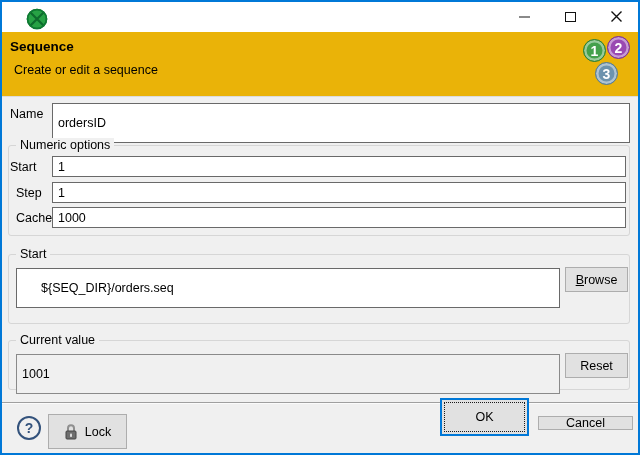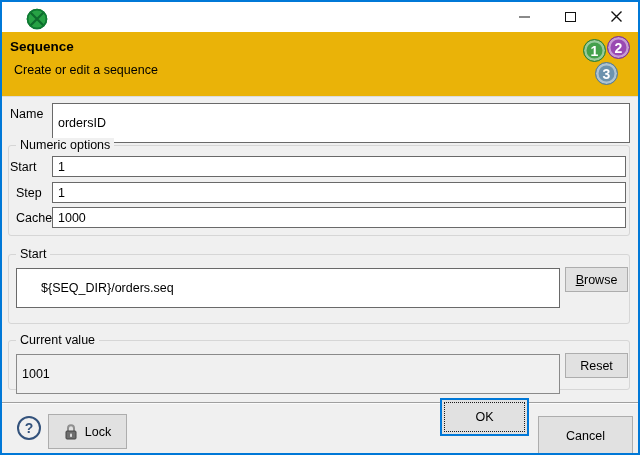--- a/index.html
+++ b/index.html
@@ -53,21 +53,21 @@
   .help-btn {
     position:absolute; left:15px; top:414px; width:24px; height:24px; border-radius:50%;
     border:2px solid #33527c; color:#33527c; font-size:14px; font-weight:bold;
     display:flex; align-items:center; justify-content:center; background:transparent; cursor:pointer;
   }
   .lock-btn { left:46px; top:412px; width:79px; height:35px; gap:7px; }
   .ok-btn {
     left:438px; top:396px; width:89px; height:38px;
     border:2px solid #0078d7; outline:1px dotted #1a1a1a; outline-offset:-5px;
   }
-  .cancel-btn { left:536px; top:414px; width:95px; height:40px; }
+  .cancel-btn { left:536px; top:414px; width:95px; height:14px; }
 </style>
 </head>
 <body>
 
 <div id="window" style="border-color: rgb(0, 120, 215);">
 
   <div class="titlebar">
     <svg class="app-icon" viewBox="0 0 22 22">
       <circle cx="11" cy="11" r="9.5" fill="#27a245" stroke="#0f7a33" stroke-width="1.6"></circle>
       <path d="M4.5 4.5 L17.5 17.5 M17.5 4.5 L4.5 17.5" stroke="#0d6b2d" stroke-width="2.2"></path>

